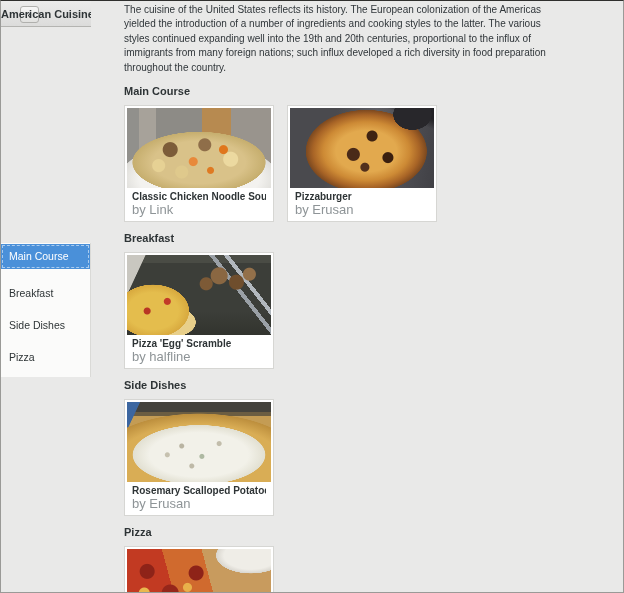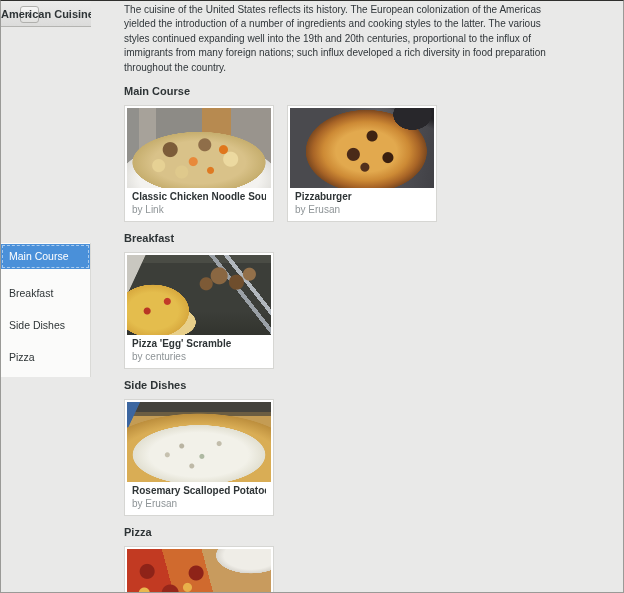--- a/index.html
+++ b/index.html
@@ -75,21 +75,21 @@
   .card {
     width:150px; background:#ffffff; border:1px solid #d6d6d3;
     padding:2px; cursor:pointer; flex:0 0 auto;
   }
   .photo { width:144px; height:80px; display:block; background:#bbb; }
   .card-text { padding:3px 5px 4px; }
   .card-title {
     font-size:10px; line-height:12px; font-weight:700; color:#2e3436;
     white-space:nowrap; overflow:hidden;
   }
-  .card-author { font-size:10px; line-height:11px; color:#8e9497; margin-top:1px; }
+  .card-author { font-size:13px; line-height:11px; color:#8e9497; margin-top:1px; }
 
   
   .photo-chicken-noodle-soup { background:
     radial-gradient(circle at 67% 52%, #e0761c 0 4px, transparent 5px),
     radial-gradient(circle at 46% 67%, #e8893a 0 4px, transparent 5px),
     radial-gradient(circle at 58% 78%, #df7a22 0 3px, transparent 4px),
     radial-gradient(circle at 30% 52%, #7c5c39 0 7px, transparent 8px),
     radial-gradient(circle at 54% 46%, #8f6e49 0 6px, transparent 7px),
     radial-gradient(circle at 72% 64%, #ecd9a0 0 7px, transparent 8px),
     radial-gradient(circle at 22% 72%, #e6d194 0 6px, transparent 7px),
@@ -199,21 +199,21 @@
   </div>
               </div>
   </section>
             <section class="section">
     <h3 class="section-label">Breakfast</h3>
     <div class="cards">
                 <div class="card">
     <div class="photo photo-tofu-egg-scramble"></div>
     <div class="card-text">
       <div class="card-title">Pizza 'Egg' Scramble</div>
-      <div class="card-author">by centuries</div>
+      <div class="card-author">by halfline</div>
     </div>
   </div>
               </div>
   </section>
             <section class="section">
     <h3 class="section-label">Side Dishes</h3>
     <div class="cards">
                 <div class="card">
     <div class="photo photo-rosemary-scalloped-potatoes"></div>
     <div class="card-text">

